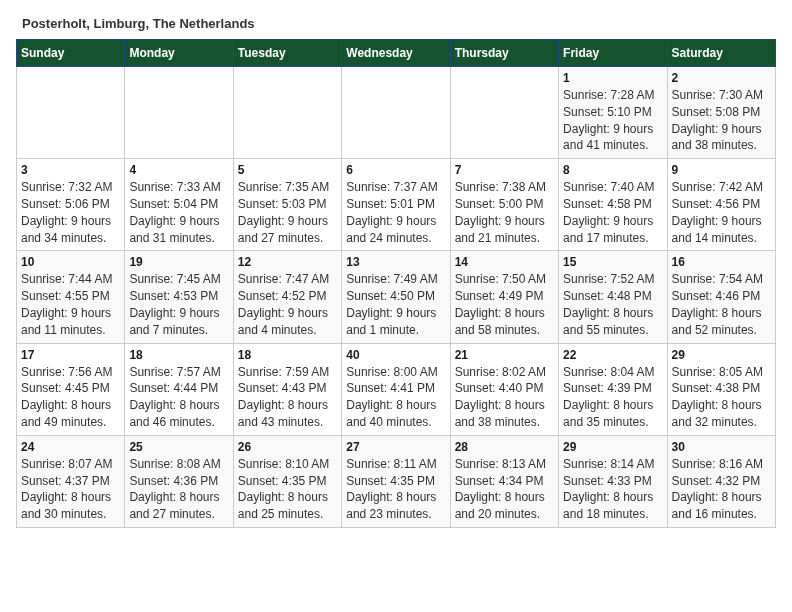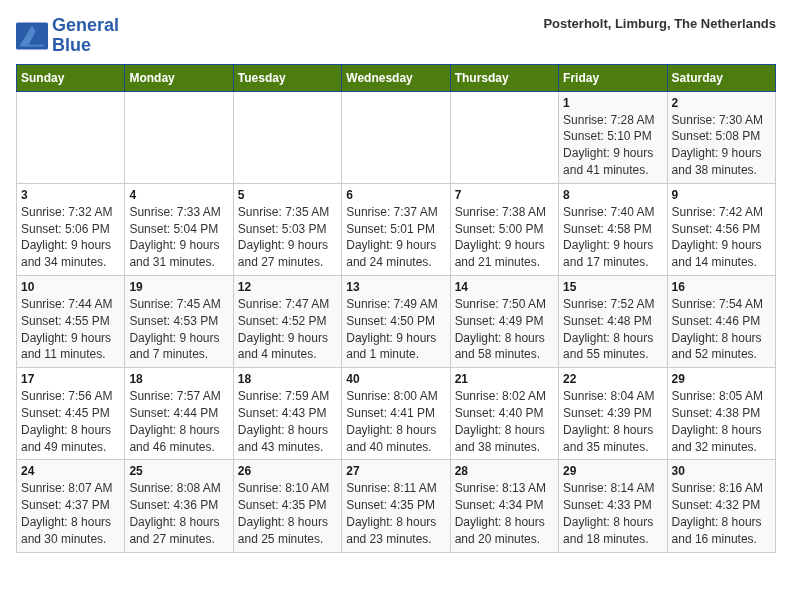--- a/index.html
+++ b/index.html
@@ -47,21 +47,21 @@
       color: #333;
       font-weight: bold;
       margin-left: 6px;
     }
     table {
       width: 100%;
       border-collapse: collapse;
       font-size: 11px;
     }
     thead th {
-      background: #4d7c0f;
+      background: #14532d;
       color: #fff;
       padding: 6px 4px;
       text-align: left;
       font-size: 12px;
       font-weight: bold;
       border: 1px solid #1e4a8a;
     }
     tbody td {
       vertical-align: top;
       padding: 4px;
@@ -86,31 +86,20 @@
       line-height: 1.4;
     }
     .empty-cell {
       background: #fff !important;
     }
   </style>
 </head>
 <body>
 
 <div class="header">
-  <div class="logo">
-    <svg class="logo-icon" viewBox="0 0 40 34" xmlns="http://www.w3.org/2000/svg">
-      <rect x="0" y="0" width="40" height="34" rx="2" fill="#2a5caa"></rect>
-      <polygon points="20,4 36,30 4,30" fill="#5b9bd5" opacity="0.7"></polygon>
-      <polygon points="28,4 40,28 16,28" fill="#2a5caa"></polygon>
-    </svg>
-    <div class="logo-text">
-      <div><span>General</span></div>
-      <div style="color:#2a5caa">Blue</div>
-    </div>
-  </div>
   <div class="title-block">
     <div class="subtitle">Posterholt, Limburg, The Netherlands</div>
   </div>
 </div>
 
 <table>
   <thead>
     <tr>
     <th>Sunday</th>
         <th>Monday</th>

